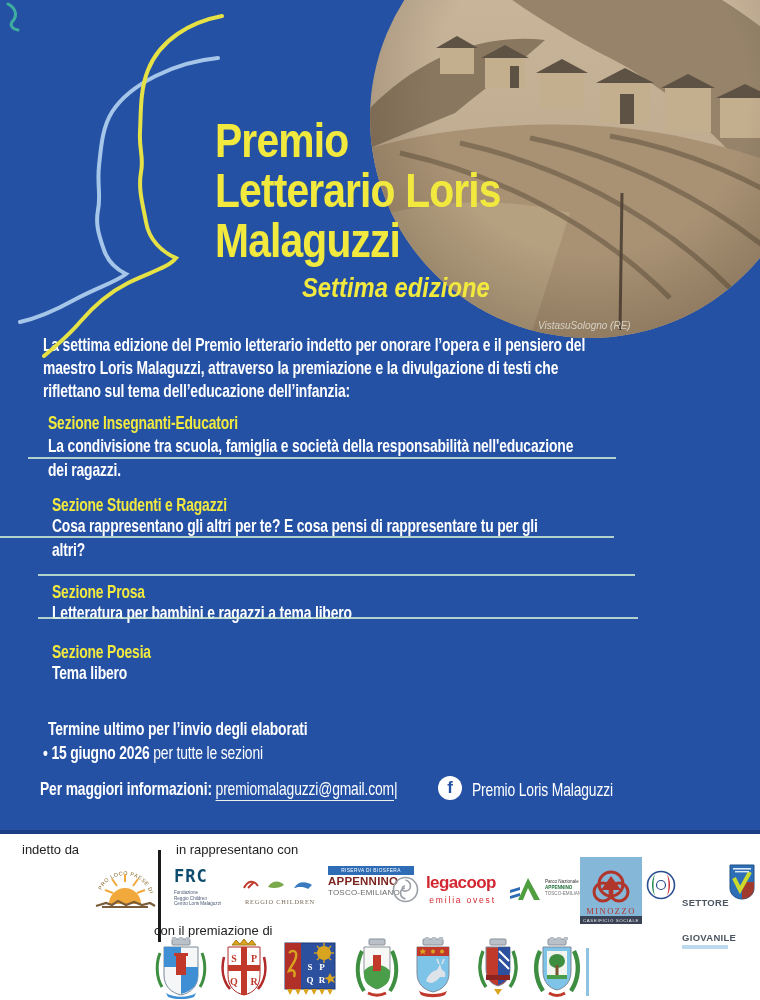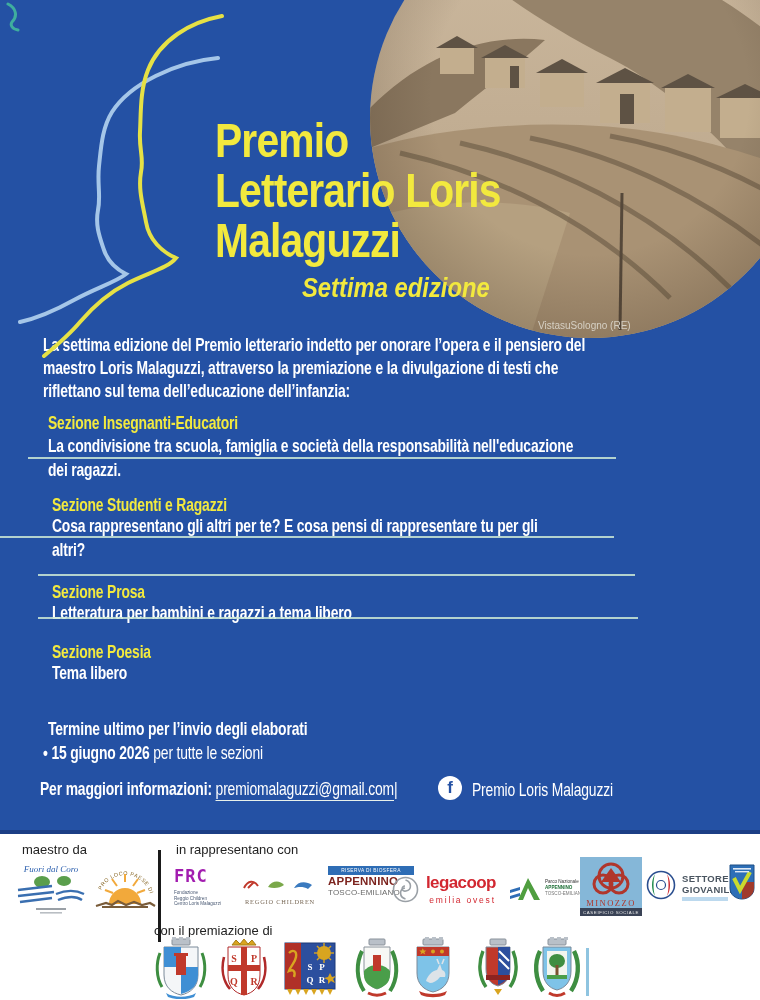--- a/index.html
+++ b/index.html
@@ -11,45 +11,45 @@
        font-size:18.5px;letter-spacing:-.2px;line-height:1;
        transform:scaleX(.75);transform-origin:0 0;}
   .yellow{color:#f2e93e;}
   .reg{font-weight:400;}
   .title-line{position:absolute;left:215px;white-space:nowrap;color:#f2e93e;
        font-size:48px;font-weight:800;letter-spacing:-1px;line-height:1;
        transform:scaleX(.85);transform-origin:0 0;}
   .subtitle{position:absolute;left:302px;top:272px;white-space:nowrap;color:#f2e93e;
        font-size:28px;font-style:italic;font-weight:600;transform:scaleX(.85);transform-origin:0 0;}
   .caption{position:absolute;left:538px;top:320px;color:#d6d0c4;font-size:10px;
-       z-index:5;}
+       font-style:italic;z-index:5;}
   .rule{position:absolute;height:2px;background:#cde9d6;opacity:.85;z-index:4;}
   .photo-circle{position:absolute;left:370px;top:-102px;width:440px;height:440px;
        border-radius:50%;overflow:hidden;z-index:1;}
   .email{border-bottom:1.5px solid #e9f1ea;padding-bottom:1px;cursor:pointer;}
   .fb-badge{position:absolute;left:438px;top:776px;width:24px;height:24px;border-radius:50%;
        background:#ffffff;color:#2451a4;font-weight:800;font-size:17px;text-align:center;
        line-height:23px;cursor:pointer;}
   
   .footer{position:absolute;left:0;top:830px;width:760px;height:170px;background:#ffffff;
        border-top:4px solid #1c3e85;color:#1a1a1a;}
   .flabel{position:absolute;font-size:13px;color:#222;white-space:nowrap;}
   .vdiv{position:absolute;left:158px;top:16px;width:2.5px;height:92px;background:#1a1a1a;}
   .logo{position:absolute;}
-  .frc-acr{font-size:17px;font-weight:800;color:#a21caf;letter-spacing:1px;
+  .frc-acr{font-size:17px;font-weight:800;color:#0c4a6e;letter-spacing:1px;
        font-family:"DejaVu Sans Mono",monospace;}
   .frc-sub{font-size:4.6px;color:#4a5a74;line-height:1.25;}
   .rc-text{font-size:6.4px;letter-spacing:.8px;color:#7a6a58;font-family:"Liberation Serif",serif;}
   .bio-head{background:#2e6db5;color:#fff;font-size:4.8px;letter-spacing:.4px;
        text-align:center;padding:2px 0;width:86px;}
   .bio-l1{font-size:11.5px;font-weight:800;color:#7c241f;letter-spacing:.2px;line-height:1.15;}
   .bio-l2{font-size:8px;color:#6a6a6a;letter-spacing:.2px;}
   .lega{font-size:17px;font-weight:800;color:#d22730;letter-spacing:-.6px;line-height:1;}
   .lega-sub{font-size:8.5px;color:#d22730;letter-spacing:1.8px;margin-top:4px;}
-  .sg-text{font-size:9.5px;font-weight:800;color:#4a5560;line-height:1.12;letter-spacing:.3px;}
+  .sg-text{font-size:9.5px;font-weight:800;color:#4a5560;line-height:1.12;letter-spacing:.3px;margin-top:24px;}
   .sg-bar{width:46px;height:4px;background:#bcd9ee;margin-top:2px;}
   .min-name{font-size:8.5px;color:#b0362c;letter-spacing:1.5px;text-align:center;
        font-family:"Liberation Serif",serif;}
   .min-band{background:#3a4356;color:#e8e8e8;font-size:4.4px;text-align:center;
        letter-spacing:.6px;padding:1.5px 0;}
   .pn-l{font-size:4.6px;color:#333;line-height:1.3;}
 </style>
 </head>
 <body>
 
@@ -138,35 +138,24 @@
   <div class="txt" style="left:52px;top:664px">Tema libero</div>
 
   <div class="txt" style="left:48px;top:720px">Termine ultimo per l’invio degli elaborati</div>
   <div class="txt" style="left:43px;top:744px"><span>•</span> <span>15 giugno 2026</span><span class="reg"> per tutte le sezioni</span></div>
 
   <div class="txt" style="left:40px;top:780px"><span>Per maggiori informazioni: </span><span class="reg email">premiomalaguzzi@gmail.com</span><span class="reg">|</span></div>
   <div class="fb-badge">f</div>
   <div class="txt reg" style="left:472px;top:781px">Premio Loris Malaguzzi</div>
 
   <div class="footer">
-    <div class="flabel" style="left:22px;top:8px">maestro da</div>
+    <div class="flabel" style="left:22px;top:8px">indetto da</div>
     <div class="flabel" style="left:176px;top:8px">in rappresentano con</div>
     <div class="vdiv"></div>
 
-    <div class="logo" style="left:12px;top:26px;width:78px">
-      <svg width="78" height="58" viewBox="0 0 78 58">
-        <text x="39" y="12" text-anchor="middle" font-size="9" font-style="italic" fill="#2b5fae" font-family="Liberation Serif, serif">Fuori dal Coro</text>
-        <ellipse cx="30" cy="22" rx="8" ry="6" fill="#5a9e4c"></ellipse>
-        <ellipse cx="52" cy="21" rx="7" ry="5" fill="#5a9e4c"></ellipse>
-        <path d="M6,30 L40,26 M6,36 L42,32 M8,42 L40,38" stroke="#3a6fb0" stroke-width="2.4" fill="none"></path>
-        <path d="M44,34 C54,30 64,30 72,34 M46,40 C56,36 64,36 70,40" stroke="#3a6fb0" stroke-width="2.4" fill="none"></path>
-        <rect x="24" y="48" width="30" height="2" fill="#9aa0a6"></rect>
-          <rect x="28" y="52" width="22" height="1.6" fill="#b9bec3"></rect>
-      </svg>
-    </div>
 
     <div class="logo" style="left:92px;top:26px;width:66px">
       <svg width="66" height="58" viewBox="0 0 66 58">
         <defs>
             <path id="arcp" d="M8,34 A26,26 0 0 1 58,34"></path>
           </defs>
         <text font-size="5.4" fill="#8a6a2a" letter-spacing=".5"><textPath href="#arcp" startOffset="4">PRO LOCO PAESE DI SOLOGNO</textPath></text>
         <g stroke="#f2a93b" stroke-width="2">
           <line x1="33" y1="14" x2="33" y2="22"></line>
             <line x1="20" y1="19" x2="25" y2="26"></line>
@@ -219,21 +208,21 @@
         <path d="M2,14 L12,11 L12,14 L2,17 Z M2,20 L12,17 L12,20 L2,23 Z" fill="#2e6db5"></path>
         <path d="M20,2 L32,24 L26,24 L20,12 L15,24 L10,24 Z" fill="#4f9e3f"></path>
       </svg>
       <div class="pn-l" style="float:left;margin-left:3px;margin-top:3px">
         <div>Parco Nazionale</div>
         <div style="font-weight:800;color:#1d6e35">APPENNINO</div>
         <div style="color:#777">TOSCO-EMILIANO</div>
       </div>
     </div>
 
-    <div class="logo" style="left:580px;top:23px;width:62px;background:#85b7d8;padding-top:3px">
+    <div class="logo" style="left:580px;top:23px;width:62px;background:#85b7d8;padding-top:11px">
       <svg width="62" height="38" viewBox="0 0 62 38" style="display:block">
         <g stroke="#b0362c" stroke-width="3" fill="none">
           <circle cx="31" cy="16" r="12"></circle>
           <circle cx="23" cy="24" r="9"></circle>
           <circle cx="39" cy="24" r="9"></circle>
         </g>
         <path d="M31,8 L41,22 L21,22 Z" fill="#b0362c"></path>
       </svg>
       <div class="min-name">MINOZZO</div>
       <div class="min-band">CASEIFICIO SOCIALE</div>

